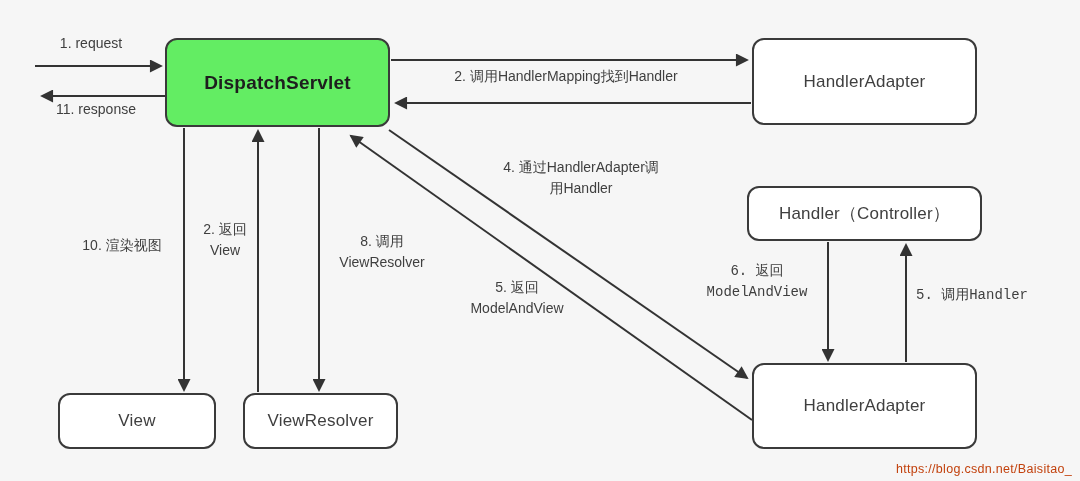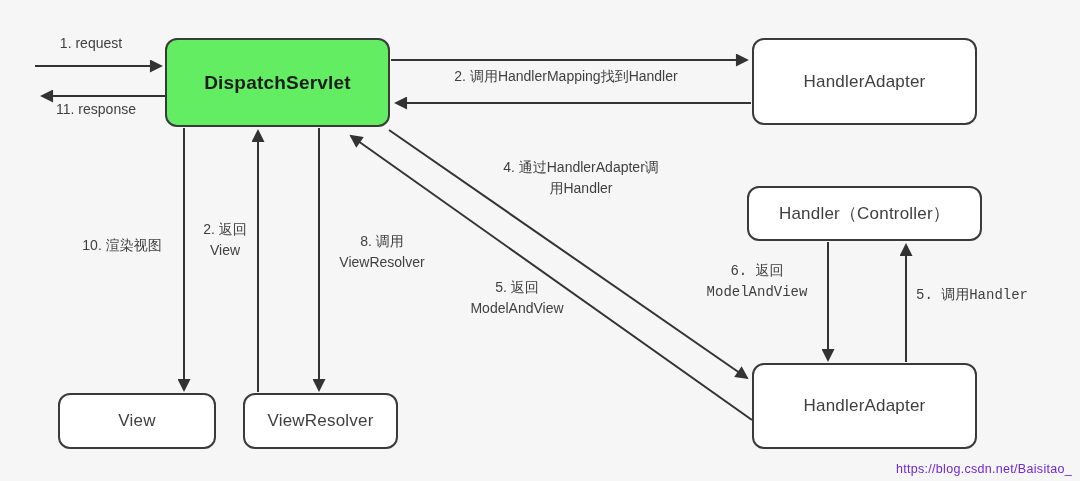--- a/index.html
+++ b/index.html
@@ -52,21 +52,21 @@
     white-space: pre-line;
     text-align: center;
   }
   .edge-label.center {
     transform: translateX(-50%);
   }
   .watermark {
     position: absolute;
     right: 8px;
     bottom: 5px;
-    color: #6d28d9;
+    color: #c2410c;
     font-size: 12.5px;
     letter-spacing: 0.3px;
   }
 </style>
 </head>
 <body>
 
 <div class="canvas">
 
   <svg class="wires" viewBox="0 0 1080 481">

